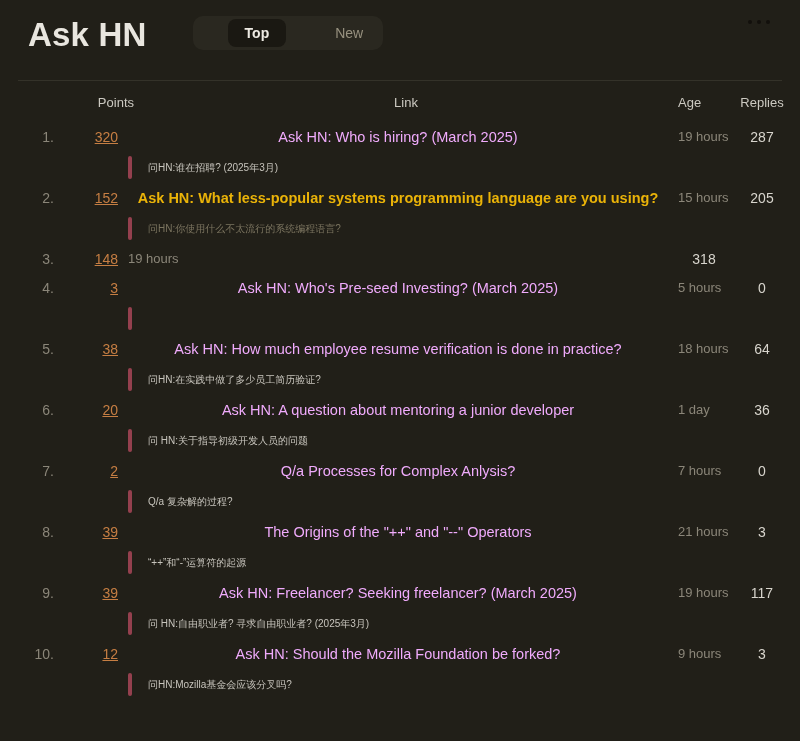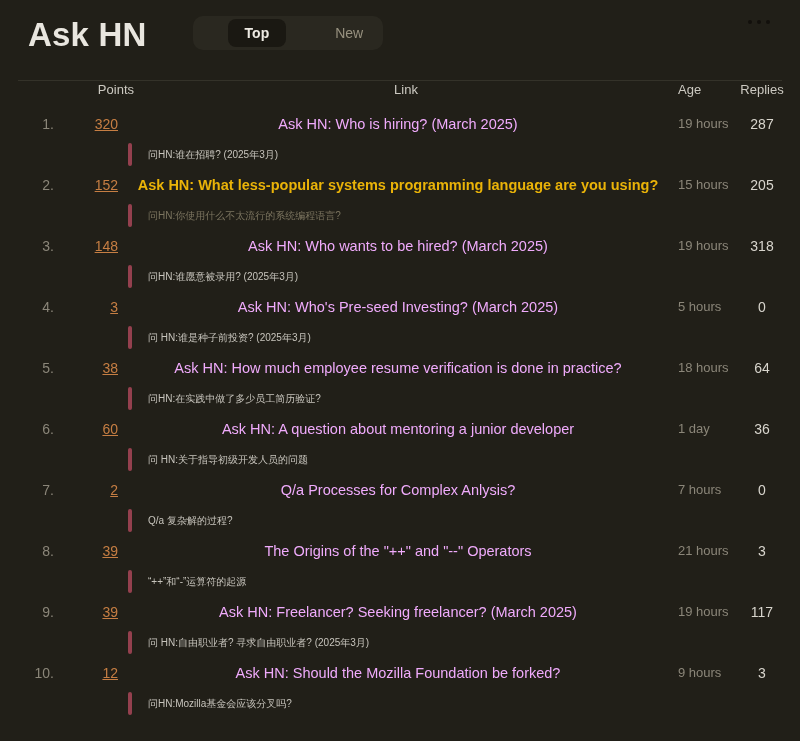--- a/index.html
+++ b/index.html
@@ -77,20 +77,21 @@
     padding-right: 16px;
     align-items: start;
   }
   .col-rank    { text-align: right; }
   .col-points  { text-align: right; }
   .col-link    { text-align: center; }
   .col-age     { text-align: left; white-space: nowrap; }
   .col-replies { text-align: center; white-space: nowrap; }
 
   .table-head {
+    margin-top: 13px;
     margin-bottom: 15px;
     font-size: 13px;
     font-weight: 500;
     color: #ccc9c1;
     line-height: 18px;
     padding-left: 44px;
   }
 
   .row { margin-bottom: 9px; }
   .rank {
@@ -197,39 +198,31 @@
         <span class="trans-text">问HN:你使用什么不太流行的系统编程语言?</span>
       </div>
     </div>
     <span class="col-age age">15 hours</span>
     <span class="col-replies replies">205</span>
   </div>
 
   <div class="grid row">
     <span class="col-rank rank">3.</span>
     <span class="col-points points">148</span>
-    <div class="col-link">
-      <div class="story-title">Ask HN: Who wants to be hired? (March 2025)</div>
-      <div class="translation">
-        <span class="trans-bar"></span>
-        <span class="trans-text">问HN:谁愿意被录用? (2025年3月)</span>
-      </div>
-    </div>
     <span class="col-age age">19 hours</span>
     <span class="col-replies replies">318</span>
   </div>
 
   <div class="grid row">
     <span class="col-rank rank">4.</span>
     <span class="col-points points">3</span>
     <div class="col-link">
       <div class="story-title">Ask HN: Who's Pre-seed Investing? (March 2025)</div>
       <div class="translation">
         <span class="trans-bar"></span>
-        <span class="trans-text">问 HN:谁是种子前投资? (2025年3月)</span>
       </div>
     </div>
     <span class="col-age age">5 hours</span>
     <span class="col-replies replies">0</span>
   </div>
 
   <div class="grid row">
     <span class="col-rank rank">5.</span>
     <span class="col-points points">38</span>
     <div class="col-link">
@@ -238,21 +231,21 @@
         <span class="trans-bar"></span>
         <span class="trans-text">问HN:在实践中做了多少员工简历验证?</span>
       </div>
     </div>
     <span class="col-age age">18 hours</span>
     <span class="col-replies replies">64</span>
   </div>
 
   <div class="grid row">
     <span class="col-rank rank">6.</span>
-    <span class="col-points points">60</span>
+    <span class="col-points points">20</span>
     <div class="col-link">
       <div class="story-title">Ask HN: A question about mentoring a junior developer</div>
       <div class="translation">
         <span class="trans-bar"></span>
         <span class="trans-text">问 HN:关于指导初级开发人员的问题</span>
       </div>
     </div>
     <span class="col-age age">1 day</span>
     <span class="col-replies replies">36</span>
   </div>

